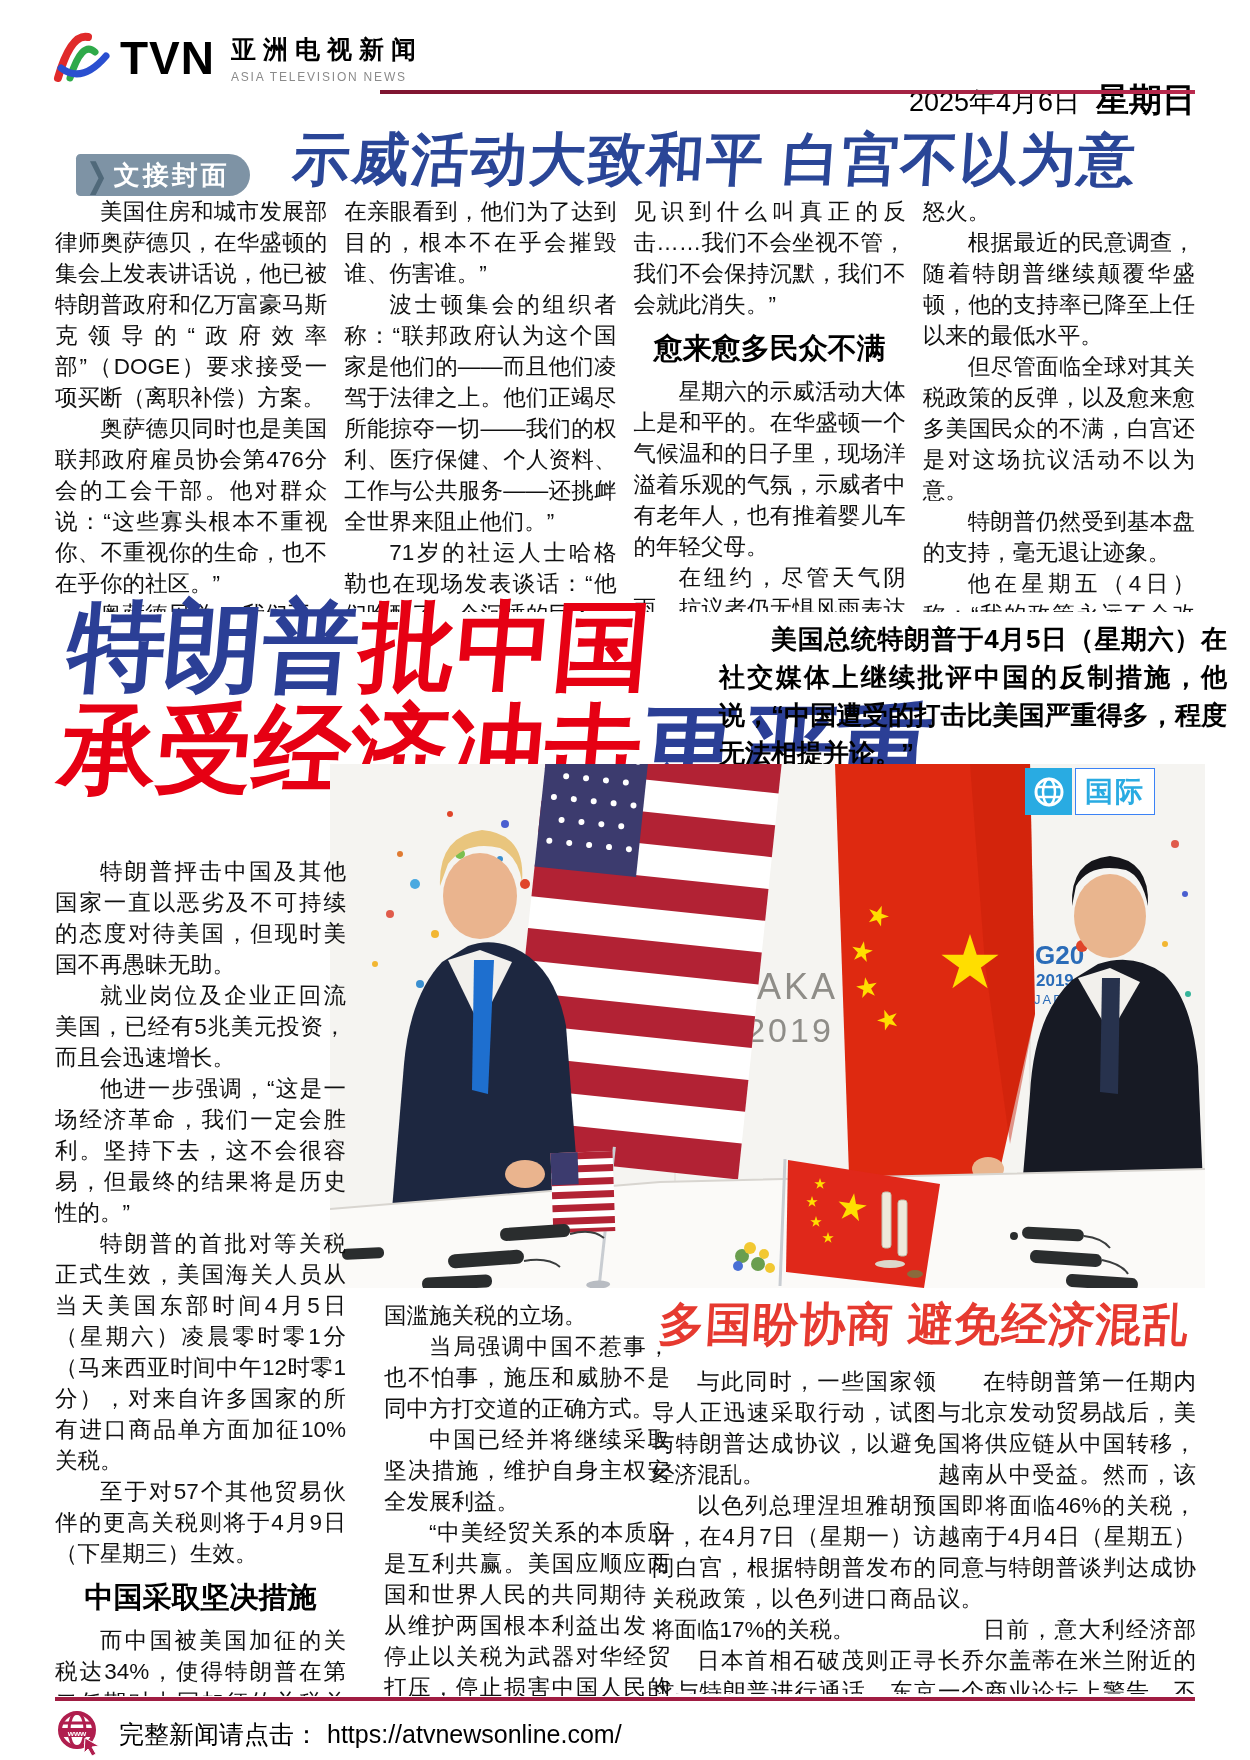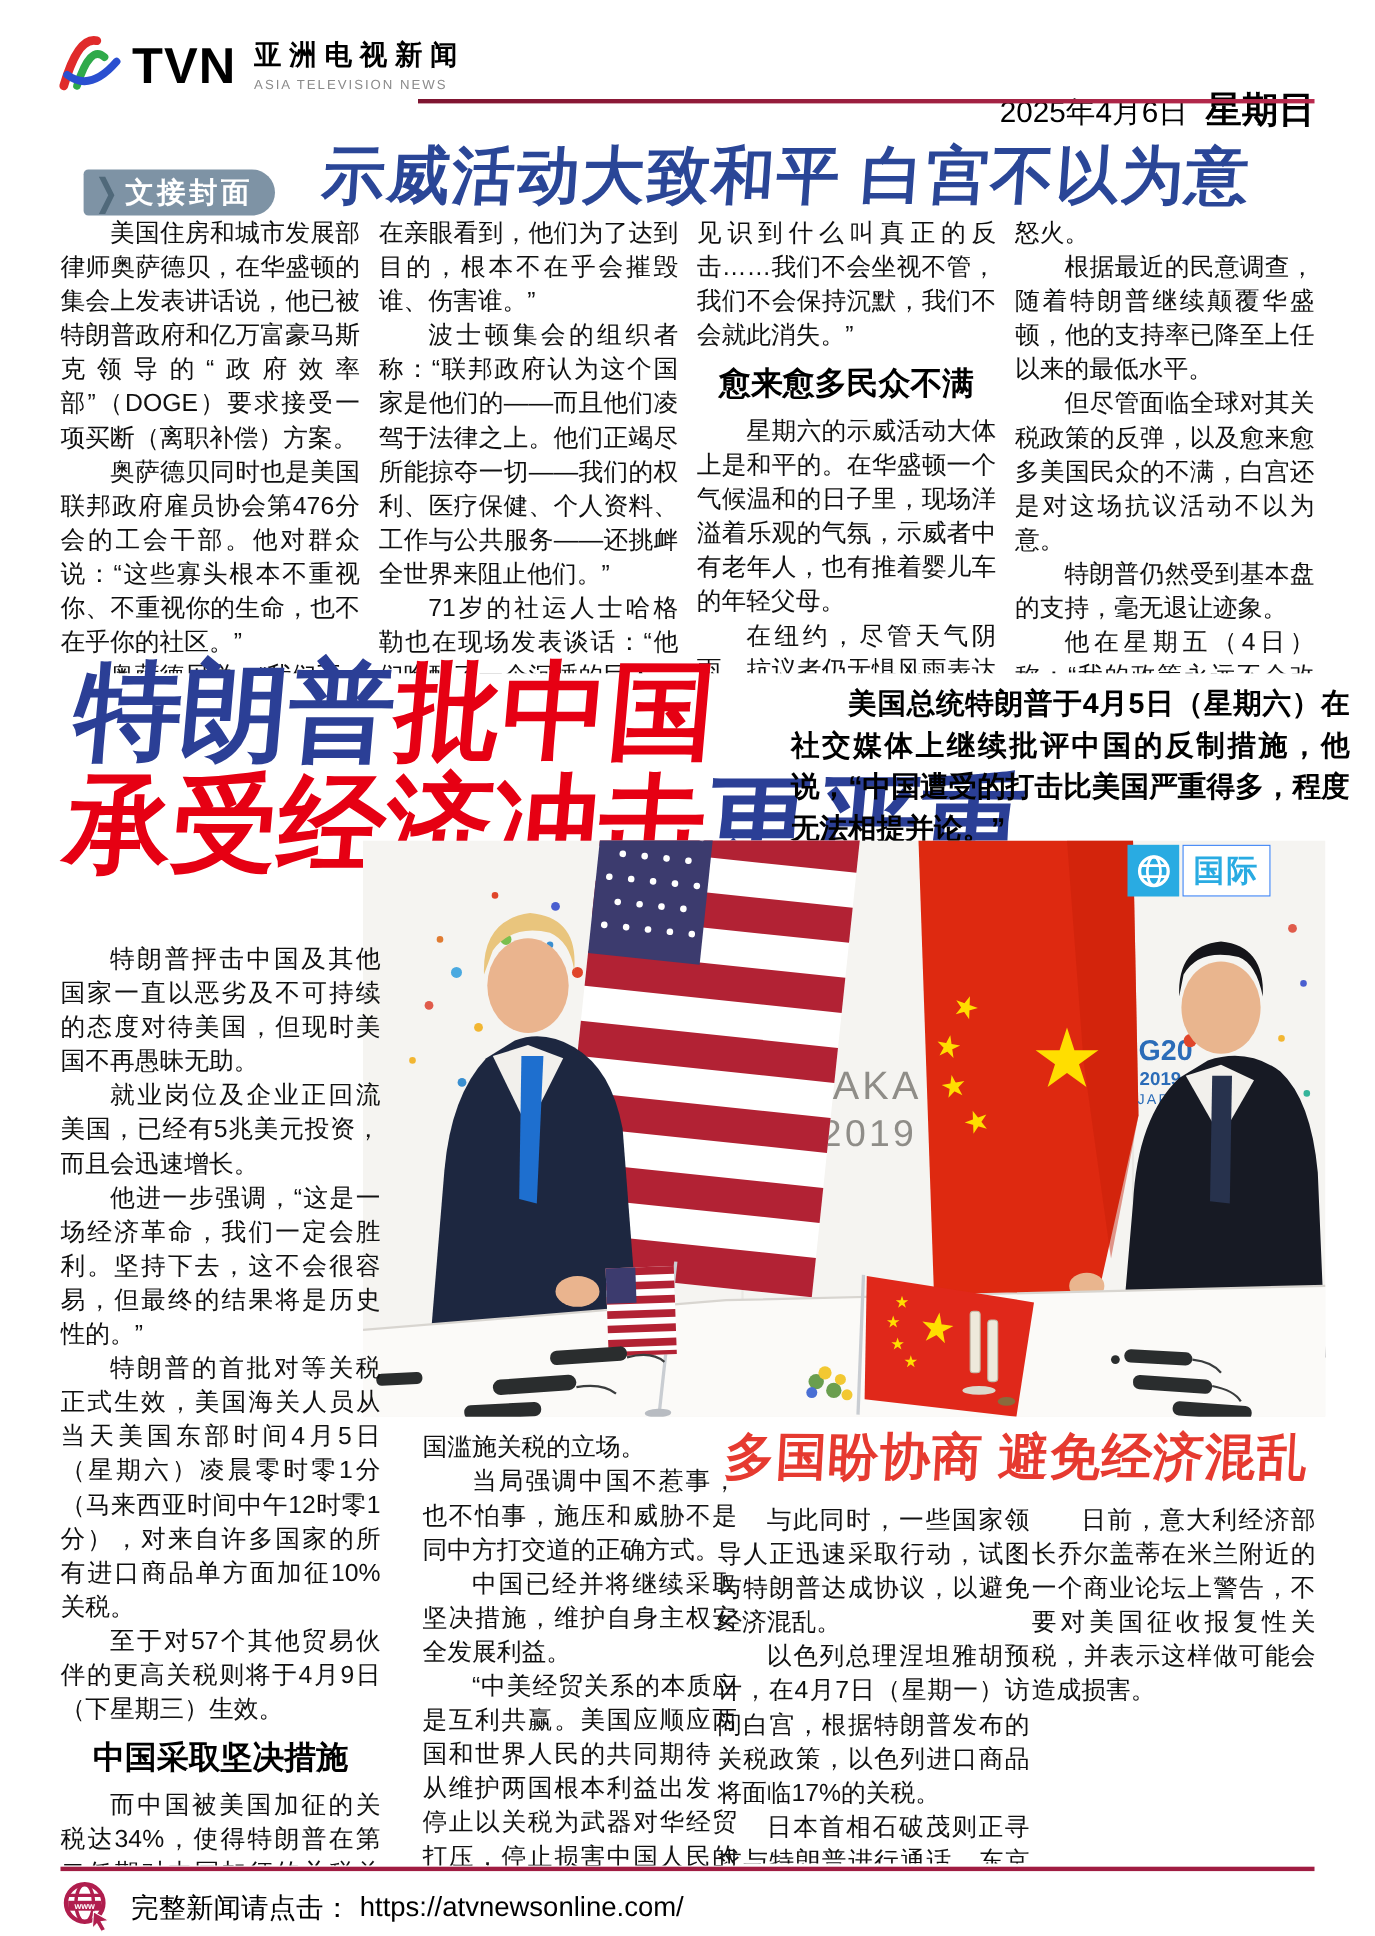--- a/index.html
+++ b/index.html
@@ -344,20 +344,21 @@
   <p>“中美经贸关系的本质应是互利共赢。美国应顺应两国和世界人民的共同期待，从维护两国根本利益出发，停止以关税为武器对华经贸打压，停止损害中国人民的正当发展权利。”</p>
 </div>
 
 <div class="abs h3red">多国盼协商 避免经济混乱</div>
 <div class="abs col3b bodytext">
   <p>与此同时，一些国家领导人正迅速采取行动，试图与特朗普达成协议，以避免经济混乱。</p>
   <p>以色列总理涅坦雅胡预计，在4月7日（星期一）访问白宫，根据特朗普发布的关税政策，以色列进口商品将面临17%的关税。</p>
   <p>日本首相石破茂则正寻求与特朗普进行通话，东京面临24%的关税。</p>
 </div>
 <div class="abs col4b bodytext">
+  <p>在特朗普第一任期内与北京发动贸易战后，美国将供应链从中国转移，越南从中受益。然而，该国即将面临46%的关税，越南于4月4日（星期五）同意与特朗普谈判达成协议。</p>
   <p>日前，意大利经济部长乔尔盖蒂在米兰附近的一个商业论坛上警告，不要对美国征收报复性关税，并表示这样做可能会造成损害。</p>
 </div>
 
 <div class="abs footer-rule"></div>
 <div class="abs footer-bar">
   <span>
     <svg width="48" height="48" viewBox="0 0 48 48">
       <circle cx="22" cy="22" r="17" fill="none" stroke="#b01e4e" stroke-width="4"></circle>
       <ellipse cx="22" cy="22" rx="8" ry="17" fill="none" stroke="#b01e4e" stroke-width="3"></ellipse>
       <line x1="5" y1="15" x2="39" y2="15" stroke="#b01e4e" stroke-width="3"></line>

